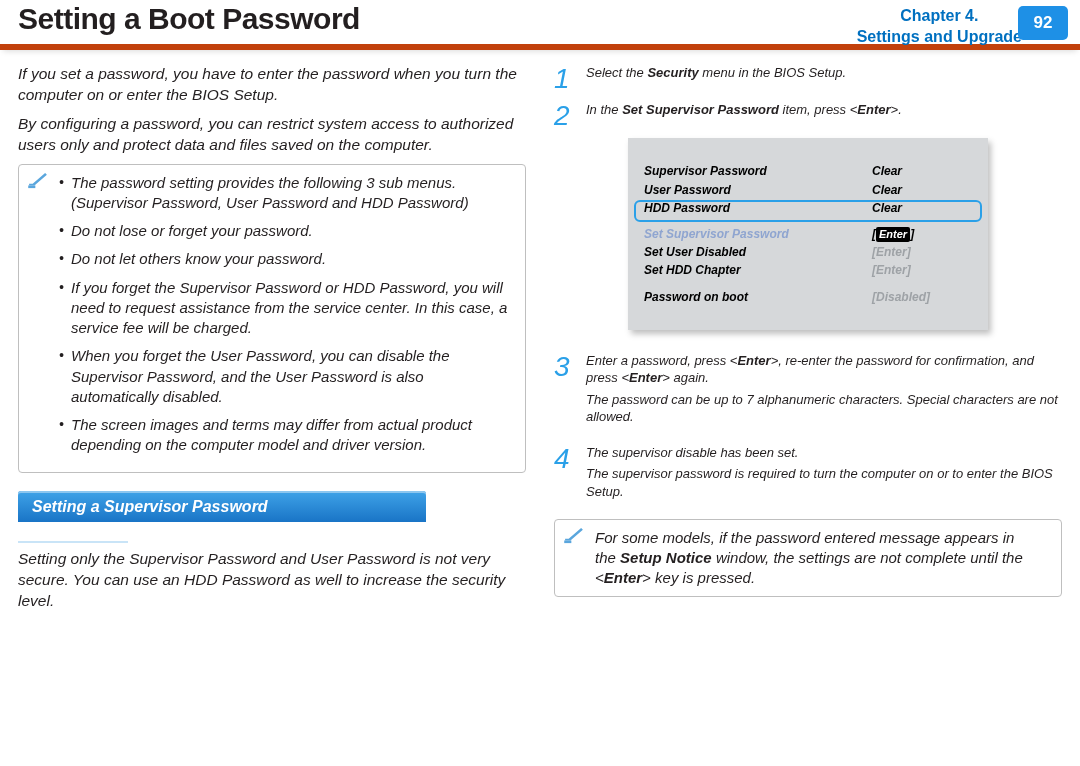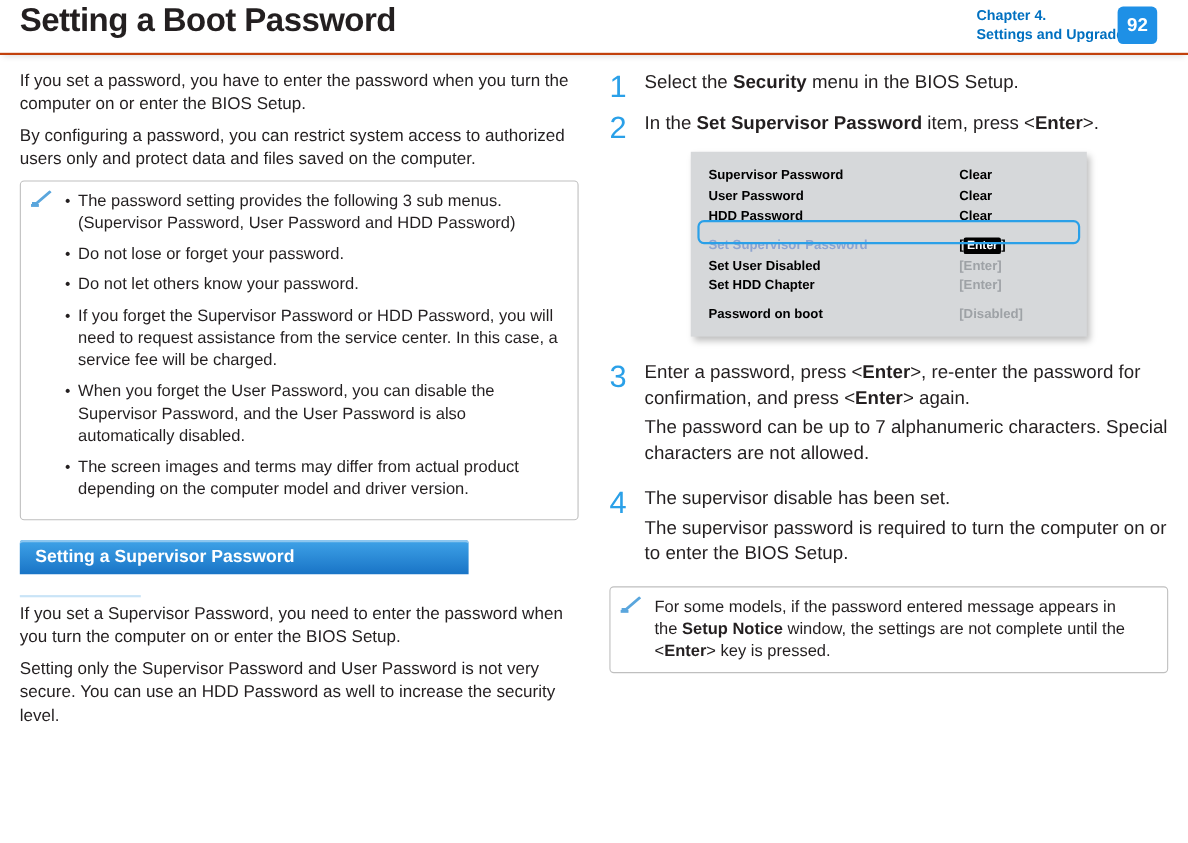--- a/index.html
+++ b/index.html
@@ -1,36 +1,36 @@
 <!DOCTYPE html>
 <html><head>
 <meta charset="utf-8">
 <style>
   * { box-sizing: border-box; margin: 0; padding: 0; }
   body { font-family: "Myriad Pro", "Segoe UI", Arial, sans-serif; width: 1080px; height: 766px; background: #fff; color: #231f20; position: relative; }
-  .header { position: relative; height: 50px; border-bottom: 2px solid #c2410c; box-shadow: 0 4px 6px -3px rgba(0,0,0,0.15); }
+  .header { position: relative; height: 50px; border-bottom: 6px solid #c2410c; box-shadow: 0 4px 6px -3px rgba(0,0,0,0.15); }
   .title { position: absolute; left: 18px; top: 2px; font-size: 30px; font-weight: 700; color: #231f20; letter-spacing: -0.5px; font-family: "Myriad Pro", Arial, sans-serif; }
-  .chapter { position: absolute; right: 58px; top: 6px; text-align: left; font-size: 13px; font-weight: 700; color: #0070c0; line-height: 1.3; }
-  .pagebadge { position: absolute; right: 28px; top: 6px; width: 36px; height: 34px; border-radius: 5px; background: #1e90e6; color: #fff; font-weight: 700; font-size: 17px; display: flex; align-items: center; justify-content: center; }
-  .cols { display: flex; padding: 14px 18px 0 18px; gap: 28px; }
+  .chapter { position: absolute; right: 58px; top: 6px; text-align: center; font-size: 16px; font-weight: 700; color: #0070c0; line-height: 1.3; }
+  .pagebadge { position: absolute; right: 12px; top: 6px; width: 50px; height: 34px; border-radius: 5px; background: #1e90e6; color: #fff; font-weight: 700; font-size: 17px; display: flex; align-items: center; justify-content: center; }
+  .cols { display: flex; padding: 14px 18px 0 18px; gap: 28px; font-style: italic; }
   .col { flex: 1 1 0; font-size: 15.5px; line-height: 1.35; }
   .p { margin-bottom: 8px; }
   .notebox { border: 1px solid #bfbfbf; border-radius: 4px; padding: 8px 11px 8px 40px; position: relative; margin: 8px 0 18px 0; font-size: 15px; }
   .notebox .icon { position: absolute; left: 8px; top: 8px; width: 22px; height: 16px; }
   .notebox ul { list-style: none; }
   .notebox li { position: relative; padding-left: 12px; margin-bottom: 8px; }
   .notebox li::before { content: "•"; position: absolute; left: 0; top: 0; font-size: 14px; }
   .section-hdr { margin-top: 16px; margin-bottom: 6px; }
   .section-hdr .bar { display: inline-block; position: relative; color: #fff; font-weight: 700; font-size: 16px; padding: 5px 14px 5px 14px; background: linear-gradient(#3fa3e8 0%, #1974c6 100%); border-radius: 3px 3px 0 0; width: 408px; box-shadow: 0 2px 0 #8cc6ef inset; }
   .section-hdr .tail { display: inline-block; width: 110px; height: 2px; background: #c9e4f7; vertical-align: bottom; }
   .step { display: flex; gap: 10px; margin-bottom: 10px; }
   .step-num { color: #2aa0e8; font-size: 28px; font-weight: 400; font-family: "Myriad Pro", Arial, sans-serif; width: 22px; flex-shrink: 0; line-height: 0.9; margin-top:2px; }
-  .step-body { flex: 1; font-size: 17px; line-height: 1.35; }
+  .step-body { flex: 1; font-size: 13px; line-height: 1.35; }
   .step-body .p { margin-top: 4px; }
-  .bios { margin: 2px auto 22px auto; width: 360px; background: #d6d8da; padding: 12px 16px; box-shadow: 3px 4px 6px rgba(0,0,0,0.25); font-family: Verdana, Geneva, sans-serif; font-size: 12px; font-weight: 700; color: #000; }
+  .bios { margin: 2px auto 22px auto; width: 360px; background: #d6d8da; padding: 24px 16px; box-shadow: 3px 4px 6px rgba(0,0,0,0.25); font-family: Verdana, Geneva, sans-serif; font-size: 12px; font-weight: 700; color: #000; }
   .bios table { width: 100%; border-collapse: collapse; }
   .bios td { padding: 1px 0; }
   .bios td.val { text-align: left; width: 100px; }
   .bios .sep { height: 8px; }
   .bios .hlrow td:first-child { color: #a0a0c0; }
   .bios .outline { position: absolute; border: 2px solid #2aa0e8; border-radius: 6px; pointer-events:none; }
   .bios .badge { display:inline-block; background:#000; color:#fff; padding:0 3px; border-radius:2px; font-size:11px; position:relative; }
   .bios .badge::before, .bios .badge::after { content:""; position:absolute; background:#fff; width:3px; height:100%; top:0; display:none; }
   .bios .dim { color:#9ea2a6; }
   .notebox.small { font-size:15px; padding:8px 28px 8px 40px; }
@@ -64,21 +64,20 @@
         <li>Do not let others know your password.</li>
         <li>If you forget the Supervisor Password or HDD Password, you will need to request assistance from the service center. In this case, a service fee will be charged.</li>
         <li>When you forget the User Password, you can disable the Supervisor Password, and the User Password is also automatically disabled.</li>
         <li>The screen images and terms may differ from actual product depending on the computer model and driver version.</li>
       </ul>
     </div>
 
     <div class="section-hdr">
       <span class="bar">Setting a Supervisor Password</span><span class="tail"></span>
     </div>
-    <div class="p">If you set a Supervisor Password, you need to enter the password when you turn the computer on or enter the BIOS Setup.</div>
     <div class="p">Setting only the Supervisor Password and User Password is not very secure. You can use an HDD Password as well to increase the security level.</div>
   </div>
 
   <div class="col">
 
     <div class="step">
       <div class="step-num">1</div>
       <div class="step-body">
         <span>Select the </span><b>Security</b><span> menu in the BIOS Setup.</span>
       </div>

